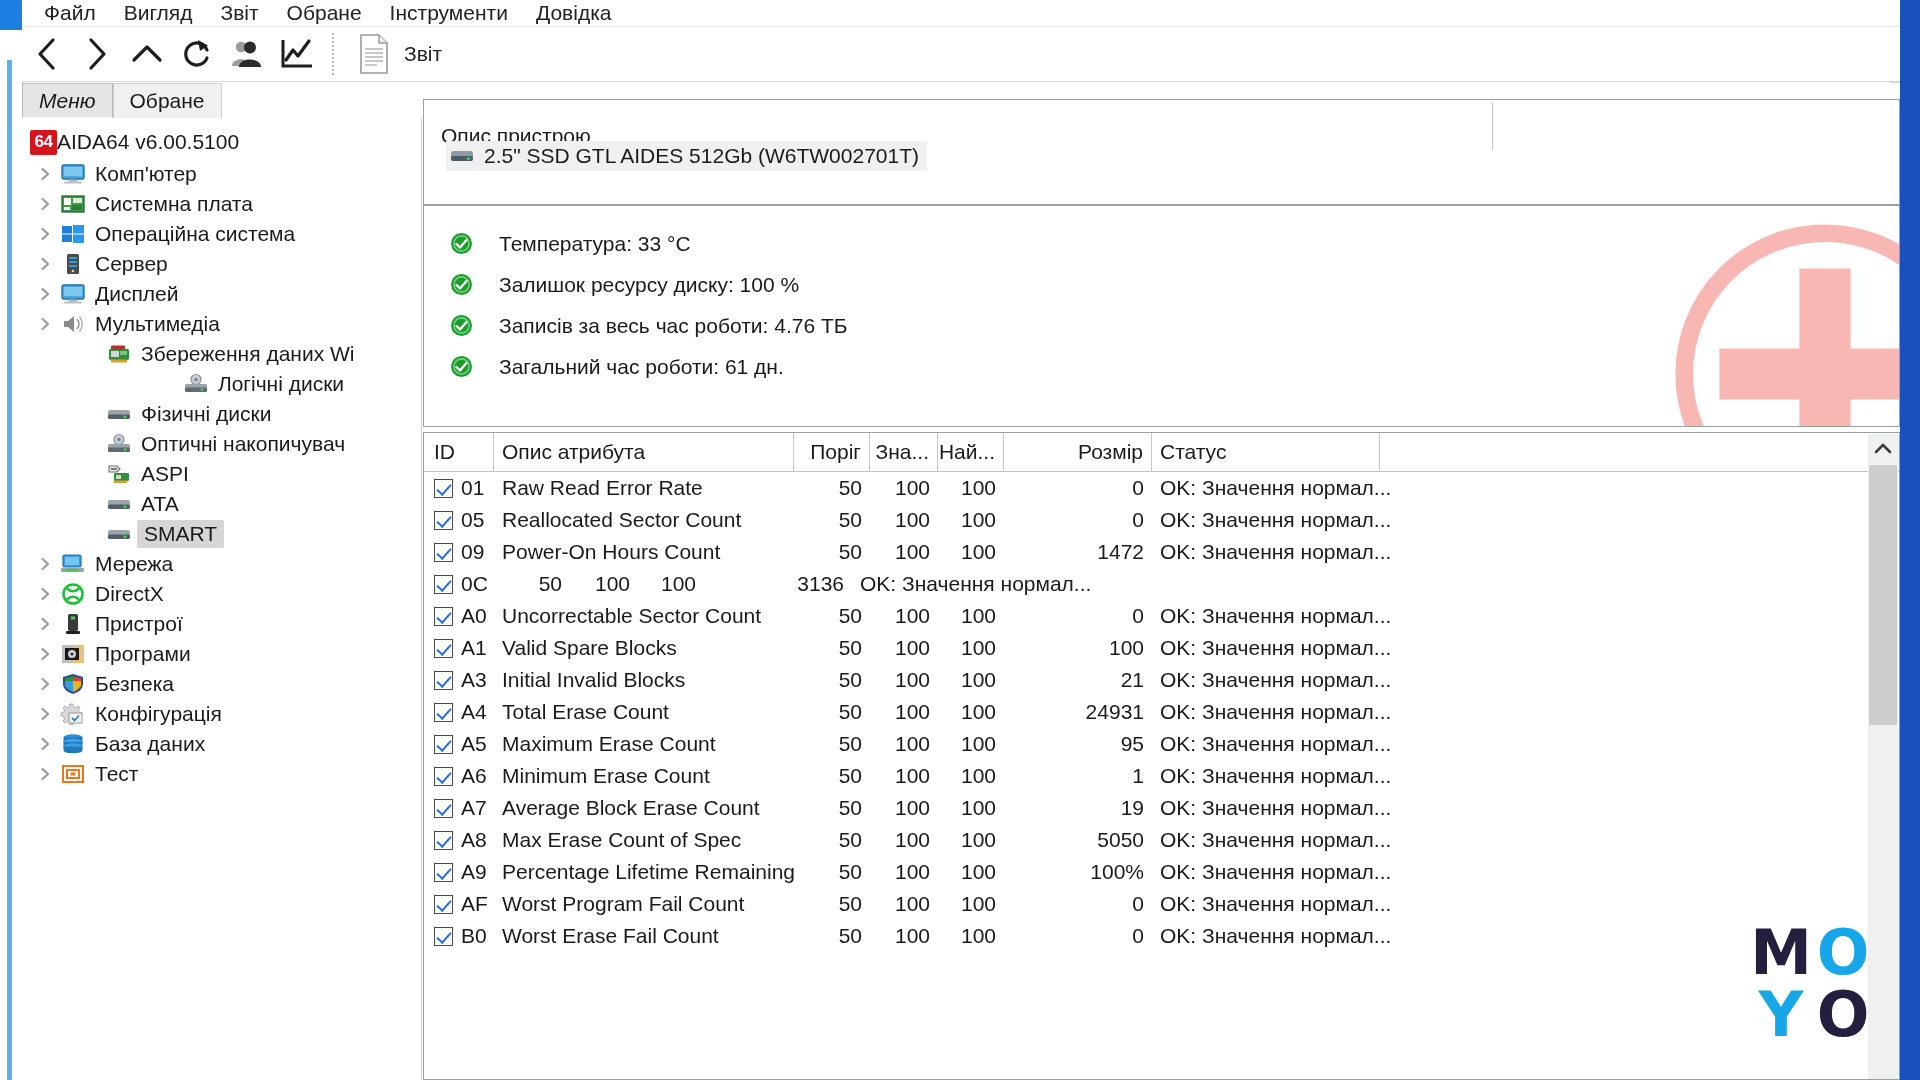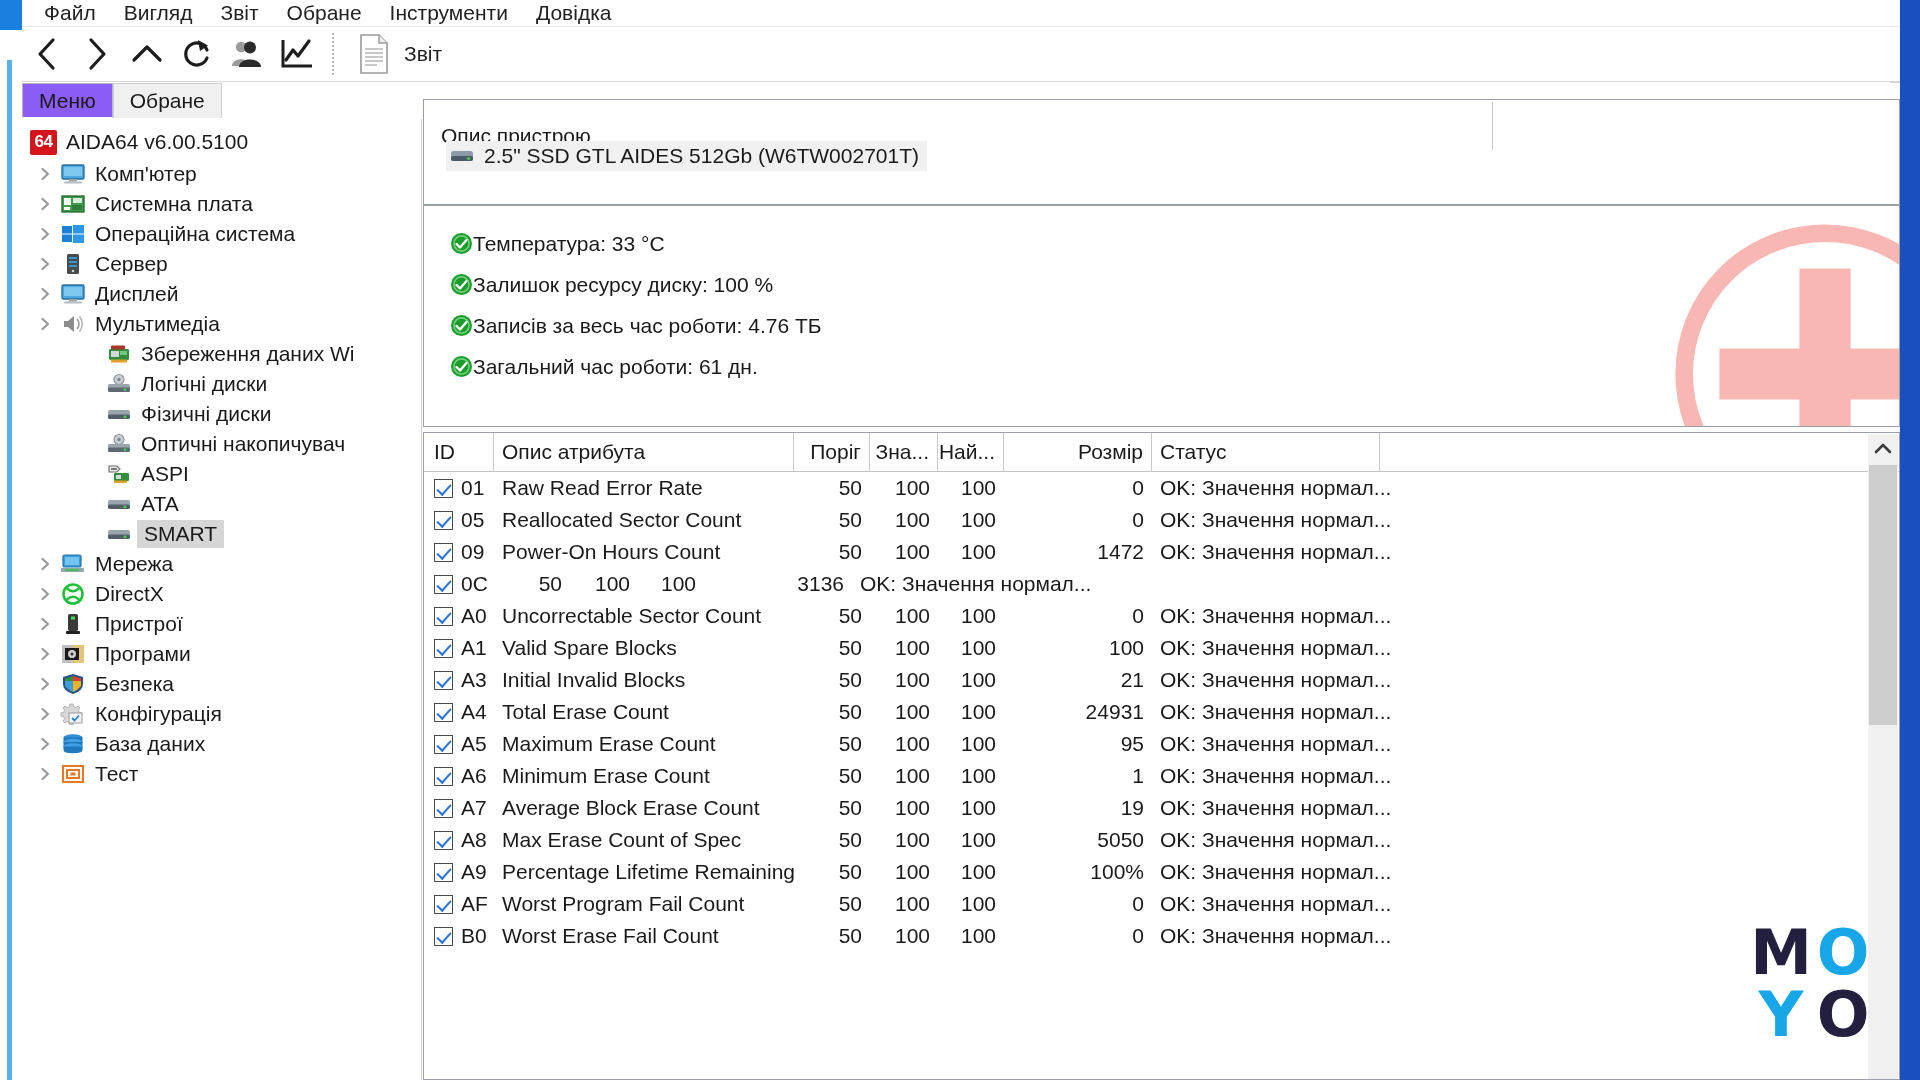--- a/index.html
+++ b/index.html
@@ -107,35 +107,35 @@
   }
   .tab {
     height: 35px; padding: 0 16px;
     display: flex; align-items: center;
     font-size: 21px; color: #1a1a1a;
     background: #f0f0f0;
     border: 1px solid #cfcfcf;
     border-bottom: none;
   }
   .tab.active {
-    background: #8b5cf6;
+    background: #e5e5e5;
     border-color: #b9b9b9;
     border-bottom: 1px solid #ffffff;
-    position: relative; z-index: 3;
+    position: relative; z-index: 3; font-style: italic;
   }
   .tree {
     position: absolute; left: 0; top: 36px;
     width: 400px; height: 961px;
     background: #ffffff;
     border-right: 1px solid #d0d0d0;
     padding-top: 6px;
     overflow: hidden;
   }
   .tree-root {
-    display: flex; align-items: center; gap: 9px;
+    display: flex; align-items: center; 
     height: 34px; padding-left: 8px;
   }
   .badge64 {
     width: 27px; height: 25px; background: #d4151b;
     color: #fff; font-size: 17px; font-weight: bold;
     display: flex; align-items: center; justify-content: center;
     border-radius: 2px; letter-spacing: -0.5px;
   }
   .tree-root-label { font-size: 21px; color: #1a1a1a; }
 
@@ -181,21 +181,21 @@
   }
   .desc-item {
     position: absolute; left: 22px; top: 41px;
     display: flex; align-items: center; gap: 10px;
     background: #f0f0f0; padding: 3px 8px 3px 4px;
   }
   .desc-item-text { font-size: 21px; color: #1a1a1a; }
 
   .health-panel { left: 0; top: 122px; width: 1477px; height: 222px; overflow: hidden; }
   .health-row {
-    display: flex; align-items: center; gap: 0;
+    display: flex; align-items: center; gap: 26px;
     height: 41px; padding-left: 26px; position: relative; z-index: 2;
   }
   .health-row:first-child { margin-top: 17px; }
   .health-text { font-size: 21px; color: #1a1a1a; }
   .check-ico { width: 23px; height: 23px; flex: none; }
 
   
   .watermark {
     position: absolute; right: -86px; top: 8px;
     width: 320px; height: 320px;
@@ -476,21 +476,21 @@
               <svg width="26" height="22" viewBox="0 0 26 22">
                 <rect x="3" y="6" width="20" height="11" rx="1.4" fill="#2f8f3c"></rect>
                 <rect x="5" y="8" width="8" height="6" fill="#d6d6d6"></rect>
                 <rect x="14" y="8" width="7" height="4" fill="#74c47f"></rect>
                 <rect x="5" y="16.5" width="16" height="3" fill="#e0a02a"></rect>
                 <rect x="5" y="2.5" width="14" height="4" rx="1" fill="#a9352b"></rect>
               </svg>
             </span>
             <span class="lbl">Збереження даних Wi</span>
           </div>
-          <div class="tnode" style="padding-left: 56px;">
+          <div class="tnode" style="padding-left: 56px; justify-content: center;">
             <span class="chev"></span>
             <span class="ico">
               <svg width="26" height="22" viewBox="0 0 26 22">
                 <circle cx="13" cy="6.5" r="5" fill="#c9cfd4" stroke="#8d969d" stroke-width="1.2"></circle>
                 <circle cx="13" cy="6.5" r="1.7" fill="#7b848b"></circle>
                 <rect x="2" y="11" width="22" height="8" rx="1.6" fill="#9aa4ac"></rect>
                 <rect x="2" y="14.5" width="22" height="4.5" rx="1.4" fill="#5e6a73"></rect>
                 <circle cx="19" cy="16.7" r="1.4" fill="#41d04a"></circle>
               </svg>
             </span>

